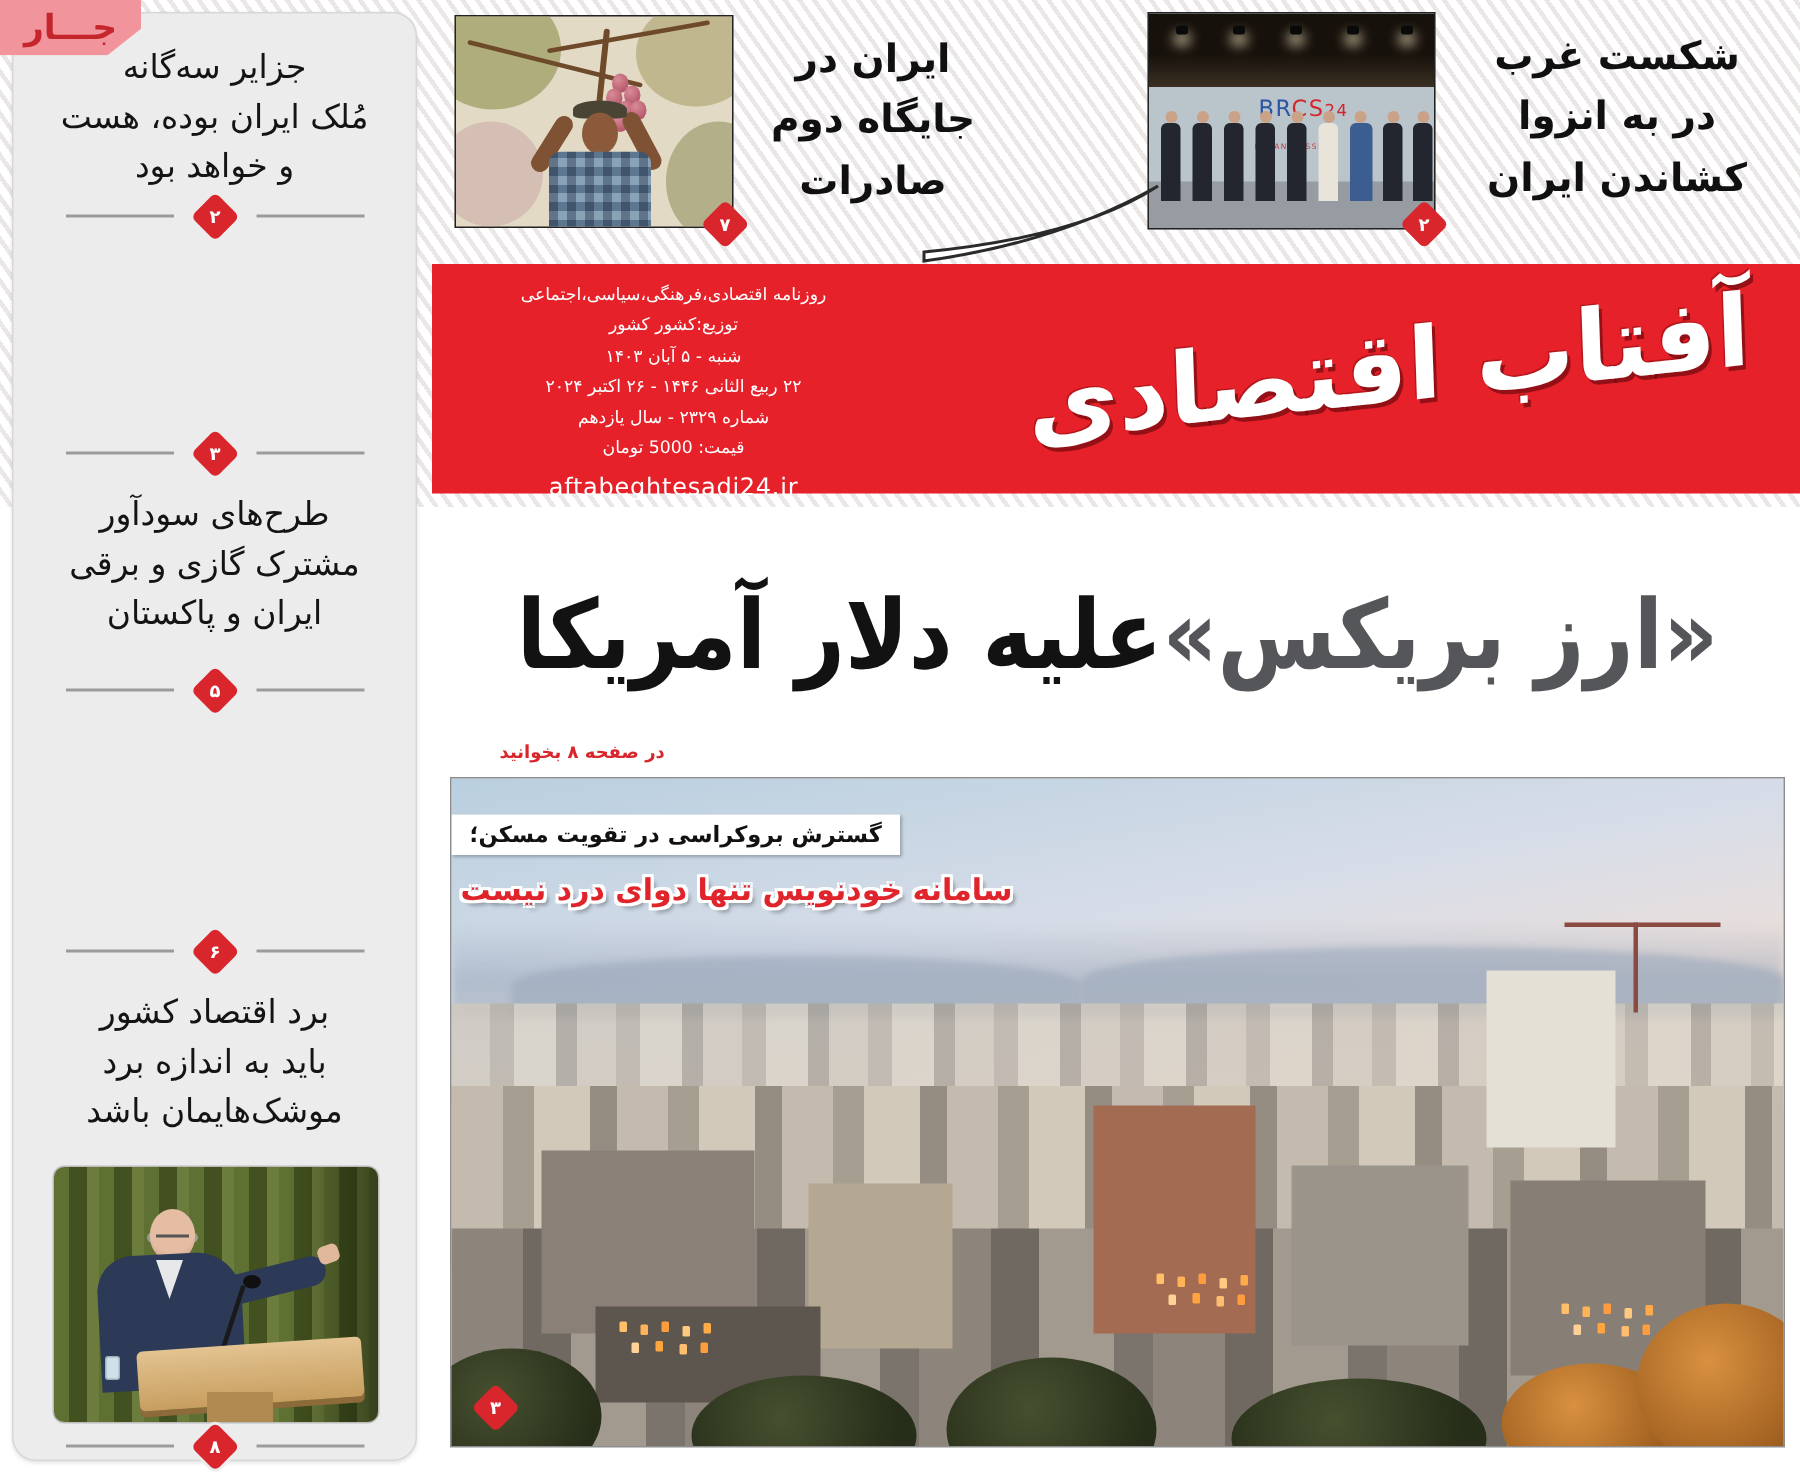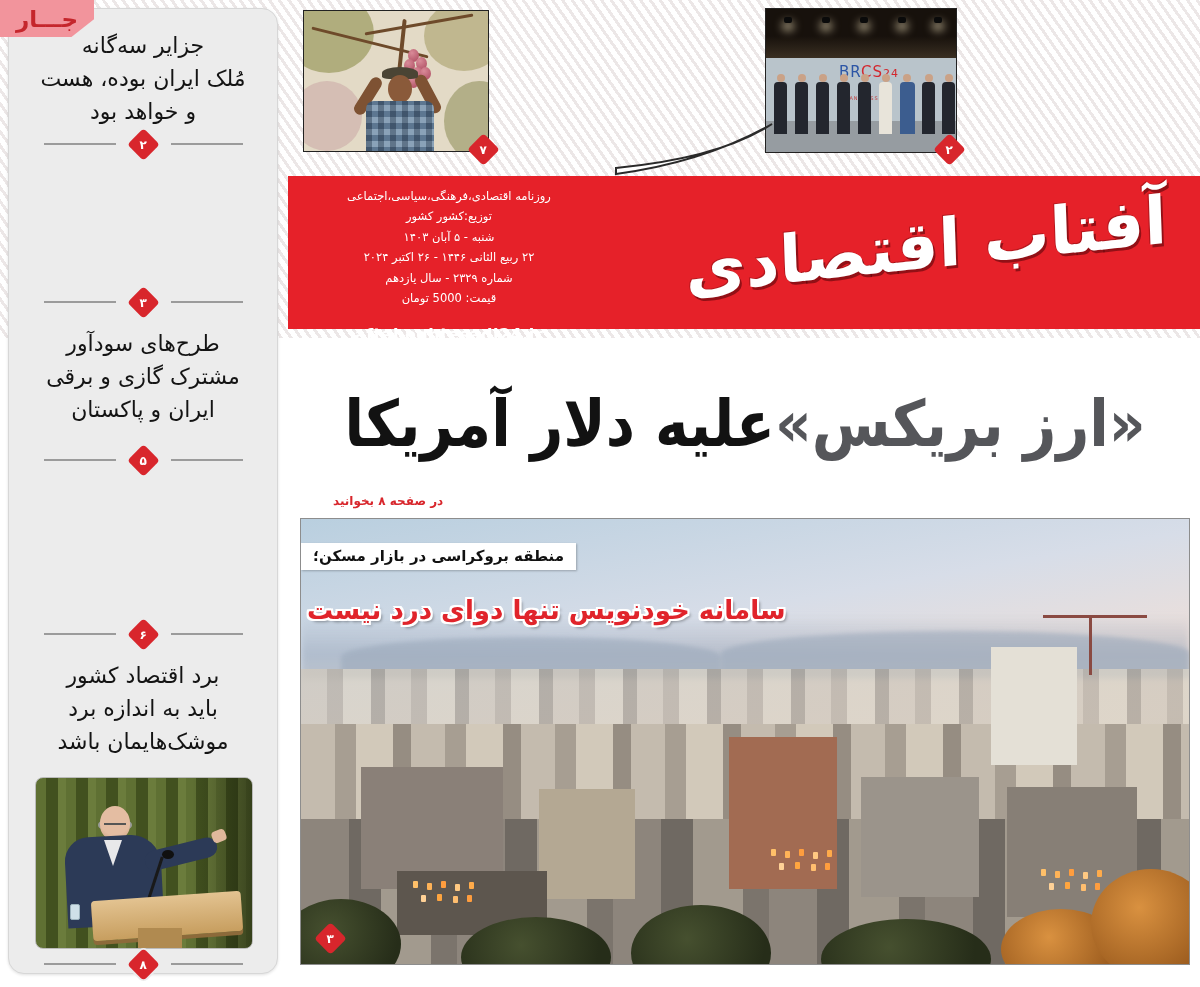--- a/index.html
+++ b/index.html
@@ -101,21 +101,21 @@
   .leader { position:absolute; bottom:18px; width:13px; height:52px; background:#23262e; border-radius:4px 4px 0 0; }
   .leader::before { content:""; position:absolute; left:3px; top:-8px; width:8px; height:8px;
     border-radius:50%; background:#caa287; }
   .leader.white { background:#e8e4da; } .leader.robe { background:#3c5d8f; width:15px; }
 
   
   .band { position:absolute; left:288px; top:176px; width:912px; height:153px;
     background:#e62129; z-index:2; }
   .band-info { position:absolute; left:56px; top:10px; width:210px; text-align:center;
     color:#fff; font-size:11.5px; line-height:1.78; direction:rtl; }
-  .band-info .latin { direction:ltr; font-weight:bold; font-size:16px; letter-spacing:.5px; margin-top:12px; }
+  .band-info .latin { direction:ltr; font-weight:normal; font-size:16px; letter-spacing:.5px; margin-top:2px; }
   .band-logo { position:absolute; right:14px; top:-26px; width:520px; height:190px;
     display:flex; align-items:center; justify-content:center;
     color:#fff; font-weight:bold; font-size:66px; direction:rtl; white-space:nowrap;
     transform:rotate(-6deg) skewX(-4deg);
     text-shadow:2px 3px 0 rgba(90,5,10,.6), -1px -1px 0 rgba(90,5,10,.35); }
   .flourish { position:absolute; left:610px; top:118px; z-index:2; }
 
   
   .lead { position:absolute; left:300px; top:358px; width:890px; height:132px;
     display:flex; align-items:center; justify-content:center; direction:rtl;
@@ -144,21 +144,21 @@
     repeating-linear-gradient(90deg,rgba(40,50,60,.4) 0 4px,rgba(255,255,255,0) 4px 9px); }
   .lit { position:absolute; width:5px; height:7px; background:#ffc069; border-radius:1px;
     box-shadow:14px 2px #ffb357,28px 0 #ff9d3e,42px 3px #ffc982,56px 1px #ffab4a,8px 14px #ffd196,24px 13px #ffa53f,40px 15px #ffbe6f,54px 14px #ff9d3e; }
   .crane-v { position:absolute; width:3px; background:#8a4a42; }
   .crane-h { position:absolute; height:3px; background:#8a4a42; }
   .tree { position:absolute; border-radius:50%;
     background:radial-gradient(circle at 40% 35%,#46502f,#262d19 75%); }
   .tree.orange { background:radial-gradient(circle at 40% 35%,#d99140,#9c5c1e 75%); }
   .kicker { position:absolute; left:0px; top:24px; background:#fff; padding:4px 12px 5px;
     font-weight:bold; font-size:15px; color:#111; direction:rtl; box-shadow:1px 1px 2px rgba(0,0,0,.25); }
-  .photo-head { position:absolute; left:6px; top:76px; font-weight:bold; font-size:26px;
+  .photo-head { position:absolute; left:6px; top:62px; font-weight:bold; font-size:20px;
     color:#e0242b; direction:rtl; letter-spacing:-.5px;
     text-shadow:-2px 0 #fff,2px 0 #fff,0 -2px #fff,0 2px #fff,2px 2px #fff,-2px -2px #fff,2px -2px #fff,-2px 2px #fff,3px 3px 3px rgba(0,0,0,.35); }
 </style>
 </head>
 <body>
 
 <div class="page">
   <div class="stripes"></div>
 
   <div class="corner-tab">
@@ -241,20 +241,23 @@
     <div class="grape" style="left:100px;top:48px"></div>
     <div class="grape" style="left:108px;top:56px"></div>
     <div class="grape" style="left:116px;top:56px"></div>
     <div class="grape" style="left:104px;top:64px"></div>
     <div class="farmer-arm" style="left:58px;top:64px;transform:rotate(32deg)"></div>
     <div class="farmer-arm" style="left:118px;top:62px;transform:rotate(-28deg)"></div>
     <div class="farmer-hat"></div>
     <div class="farmer-face"></div>
     <div class="farmer-shirt"></div>
   </div>
+  <div class="story-head" style="left:492px;top:20px;width:180px">ایران در
+جایگاه دوم
+صادرات</div>
   <span class="diamond abs" style="left:472px;top:138px">
       <b>۷</b>
     </span>
 
   <div class="story-img brics">
     <div class="brics-top"></div>
     <div class="spot" style="left:18px"></div>
     <div class="spot" style="left:56px"></div>
     <div class="spot" style="left:94px"></div>
     <div class="spot" style="left:132px"></div>
@@ -267,20 +270,23 @@
     <div class="leader" style="left:8px"></div>
     <div class="leader" style="left:29px"></div>
     <div class="leader" style="left:50px"></div>
     <div class="leader" style="left:71px"></div>
     <div class="leader" style="left:92px"></div>
     <div class="leader white" style="left:113px"></div>
     <div class="leader robe" style="left:134px"></div>
     <div class="leader" style="left:156px"></div>
     <div class="leader" style="left:176px"></div>
   </div>
+  <div class="story-head" style="left:962px;top:18px;width:232px">شکست غرب
+در به انزوا
+کشاندن ایران</div>
   <span class="diamond abs" style="left:938px;top:138px">
       <b>۲</b>
     </span>
 
   <svg class="flourish" width="170" height="62">
     <path d="M6 56 Q 95 44 162 6 Q 110 40 6 50 Z" fill="#ffffff" stroke="#2a2a2a" stroke-width="2"></path>
   </svg>
   <div class="band">
     <div class="band-info">
       <div>روزنامه اقتصادی،فرهنگی،سیاسی،اجتماعی</div>
@@ -318,19 +324,19 @@
     <div class="bld" style="left:96px;top:352px;width:150px;height:64px;background:#5d564e"></div>
     <div class="lit" style="left:112px;top:362px"></div>
     <div class="lit" style="left:470px;top:330px"></div>
     <div class="lit" style="left:740px;top:350px"></div>
     <div class="tree" style="left:-20px;top:380px;width:120px;height:90px"></div>
     <div class="tree" style="left:160px;top:398px;width:150px;height:80px"></div>
     <div class="tree" style="left:330px;top:386px;width:140px;height:96px"></div>
     <div class="tree" style="left:520px;top:400px;width:170px;height:80px"></div>
     <div class="tree orange" style="left:700px;top:390px;width:120px;height:80px"></div>
     <div class="tree orange" style="left:790px;top:350px;width:120px;height:110px"></div>
-    <div class="kicker">منطقه بروکراسی در بازار مسکن؛</div>
+    <div class="kicker">گسترش بروکراسی در تقویت مسکن؛</div>
     <div class="photo-head">سامانه خودنویس تنها دوای درد نیست</div>
     <span class="diamond abs" style="left:18px;top:408px">
         <b>۳</b>
       </span>
   </div>
 </div>
 
 </body></html>

